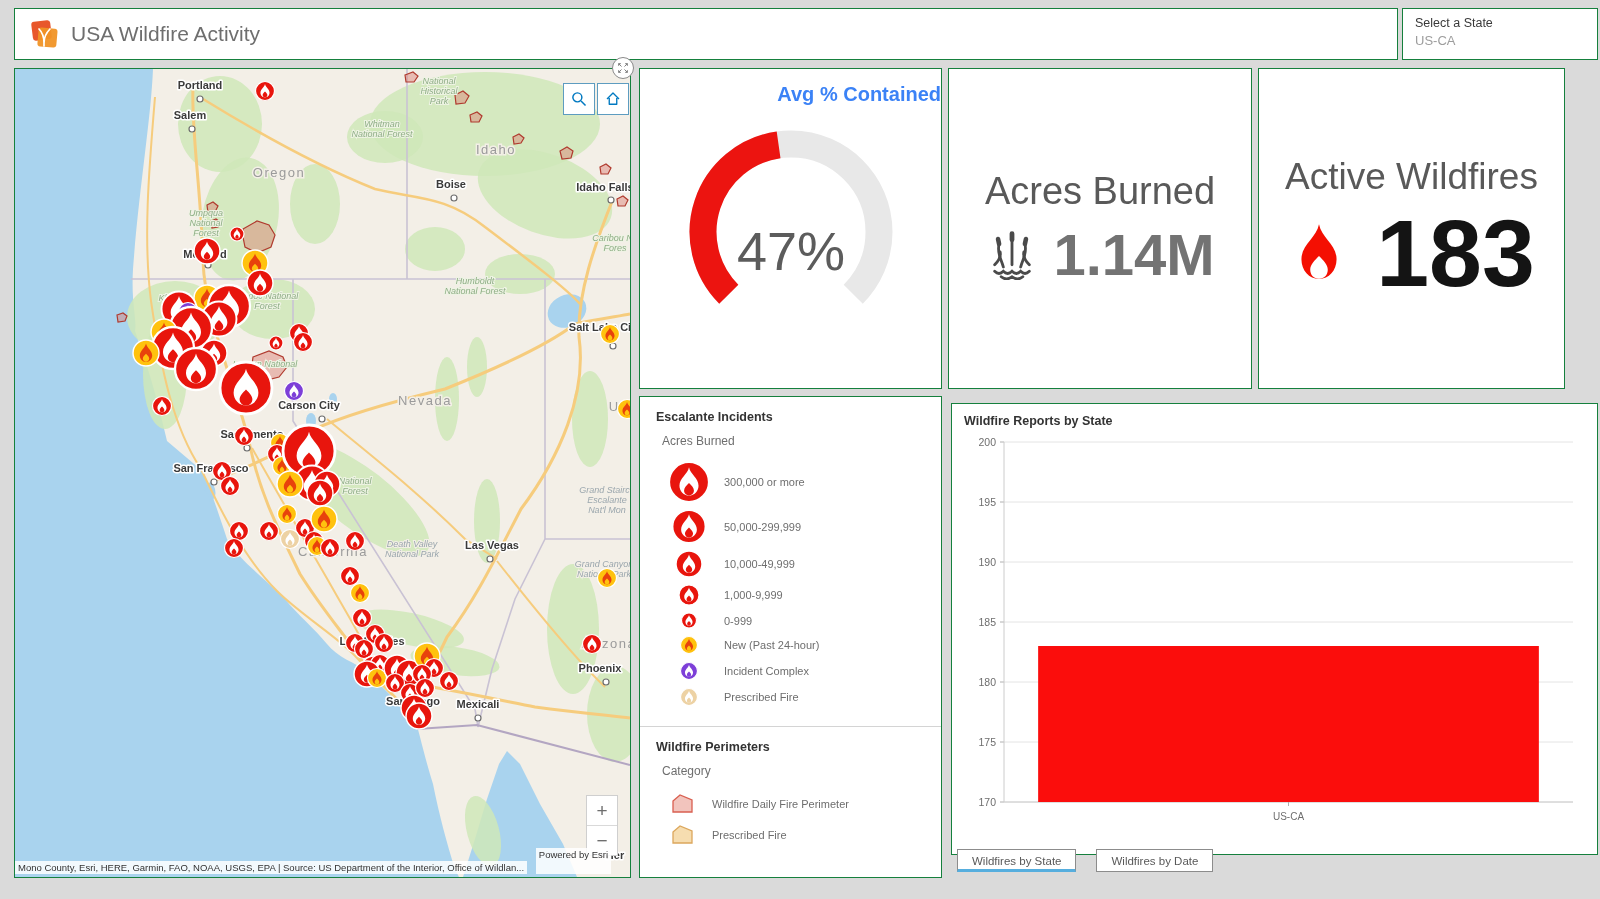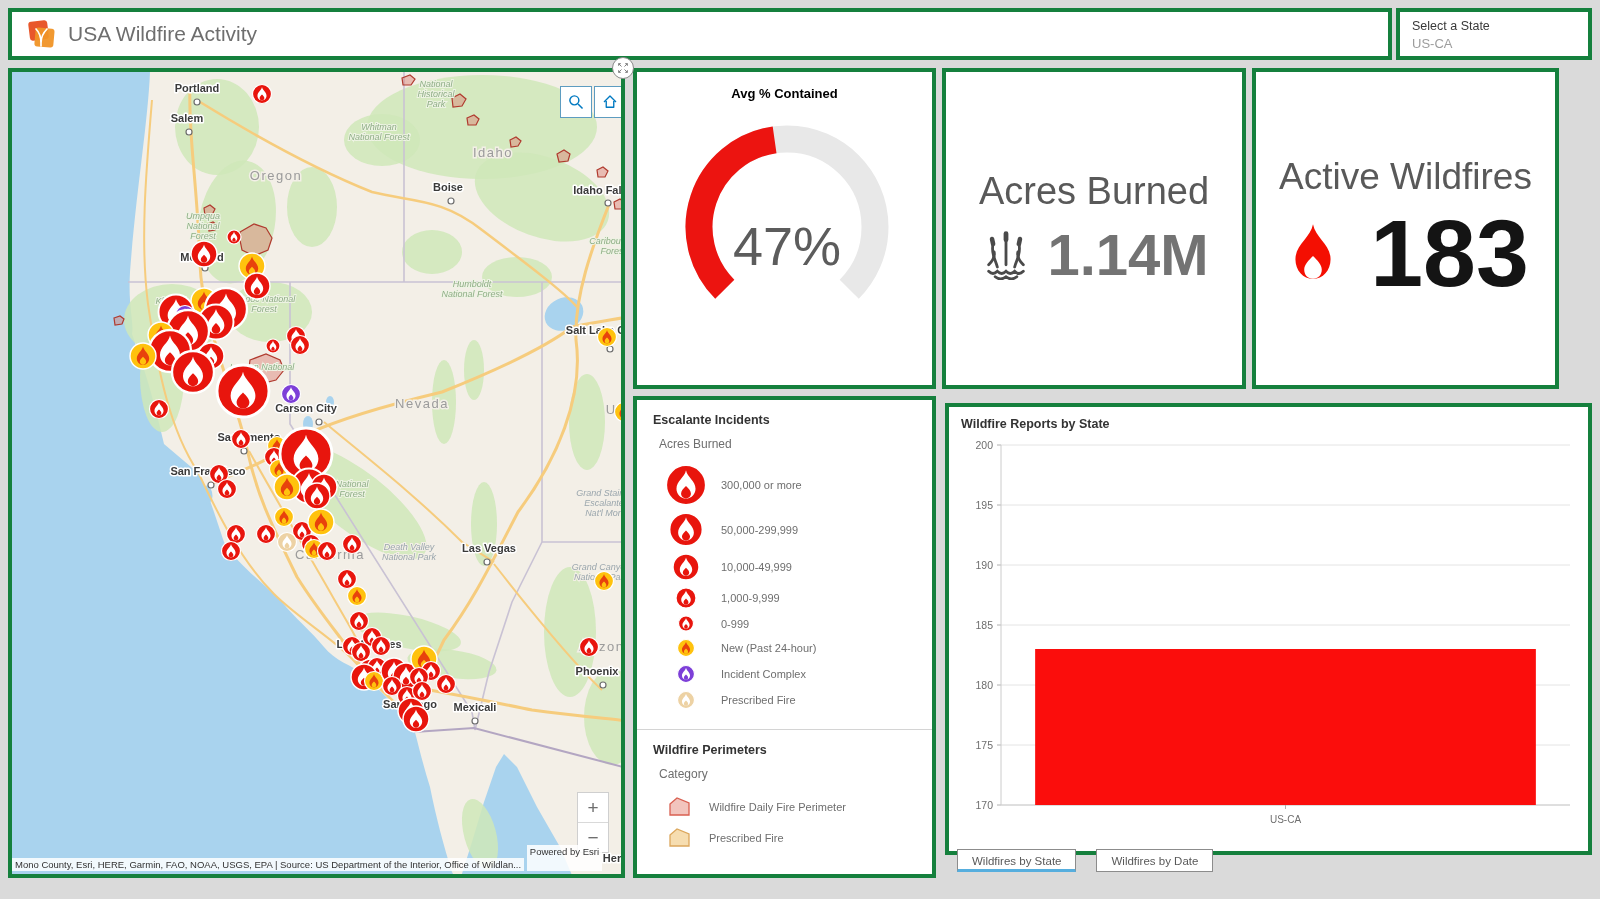--- a/index.html
+++ b/index.html
@@ -1,18 +1,18 @@
 <!DOCTYPE html>
 <html><head>
 <meta charset="utf-8">
 <style>
   html,body{margin:0;padding:0;background:#c9c9c9;}
   #app{position:relative;width:1600px;height:899px;background:#dadada;
        font-family:"Liberation Sans",sans-serif;overflow:hidden;}
-  .panel{position:absolute;background:#ffffff;border:4px solid #15803d;box-sizing:border-box;}
+  .panel{position:absolute;background:#ffffff;border:1px solid #15803d;box-sizing:border-box;margin-left:6px;}
 
   
   #header-panel{left:8px;top:8px;width:1384px;height:52px;display:flex;align-items:center;padding-left:14px;}
   #header-title{font-size:21px;color:#6e6e6e;margin-left:12px;}
   #select-panel{left:1396px;top:8px;width:196px;height:52px;padding:7px 12px;cursor:pointer;}
   #select-label{font-size:12.5px;color:#393939;margin-bottom:3px;}
   #select-value{font-size:13px;color:#9d9d9d;}
 
   
   #map-panel{left:8px;top:68px;width:617px;height:810px;overflow:hidden;}
@@ -29,21 +29,21 @@
   #attrib{position:absolute;left:0;bottom:3px;height:13px;background:rgba(255,255,255,.85);
           font-size:9.5px;color:#323232;line-height:13px;padding:0 3px;white-space:nowrap;max-width:540px;overflow:hidden;}
   #powered{position:absolute;right:19px;bottom:3px;height:26px;background:rgba(255,255,255,.85);
            font-size:9.5px;color:#323232;line-height:13px;padding:0 3px;}
   #expand-btn{position:absolute;left:612px;top:57px;width:22px;height:22px;border-radius:50%;
               background:#fff;border:1px solid #8a8a8a;box-sizing:border-box;z-index:5;cursor:pointer;
               display:flex;align-items:center;justify-content:center;}
 
   
   #gauge-panel{left:633px;top:68px;width:303px;height:321px;text-align:center;}
-  #gauge-title{font-size:13px;font-weight:bold;color:#000000;margin-top:14px;}
+  #gauge-title{font-size:20px;font-weight:bold;color:#3b82f6;margin-top:14px;text-align:right;}
   #acres-panel{left:942px;top:68px;width:304px;height:321px;display:flex;flex-direction:column;justify-content:center;align-items:center;}
   #active-panel{left:1252px;top:68px;width:307px;height:321px;display:flex;flex-direction:column;justify-content:center;align-items:center;}
   .kpi-title{font-size:37px;color:#595959;}
   .kpi-row{display:flex;align-items:center;margin-top:8px;}
   #acres-value{font-size:58px;font-weight:bold;color:#737373;margin-left:14px;}
   #active-value{font-size:95px;font-weight:bold;color:#141414;margin-left:26px;line-height:1;}
 
   
   #legend-panel{left:633px;top:396px;width:303px;height:482px;overflow:hidden;}
   .leg-section{padding:13px 16px 0 16px;}

